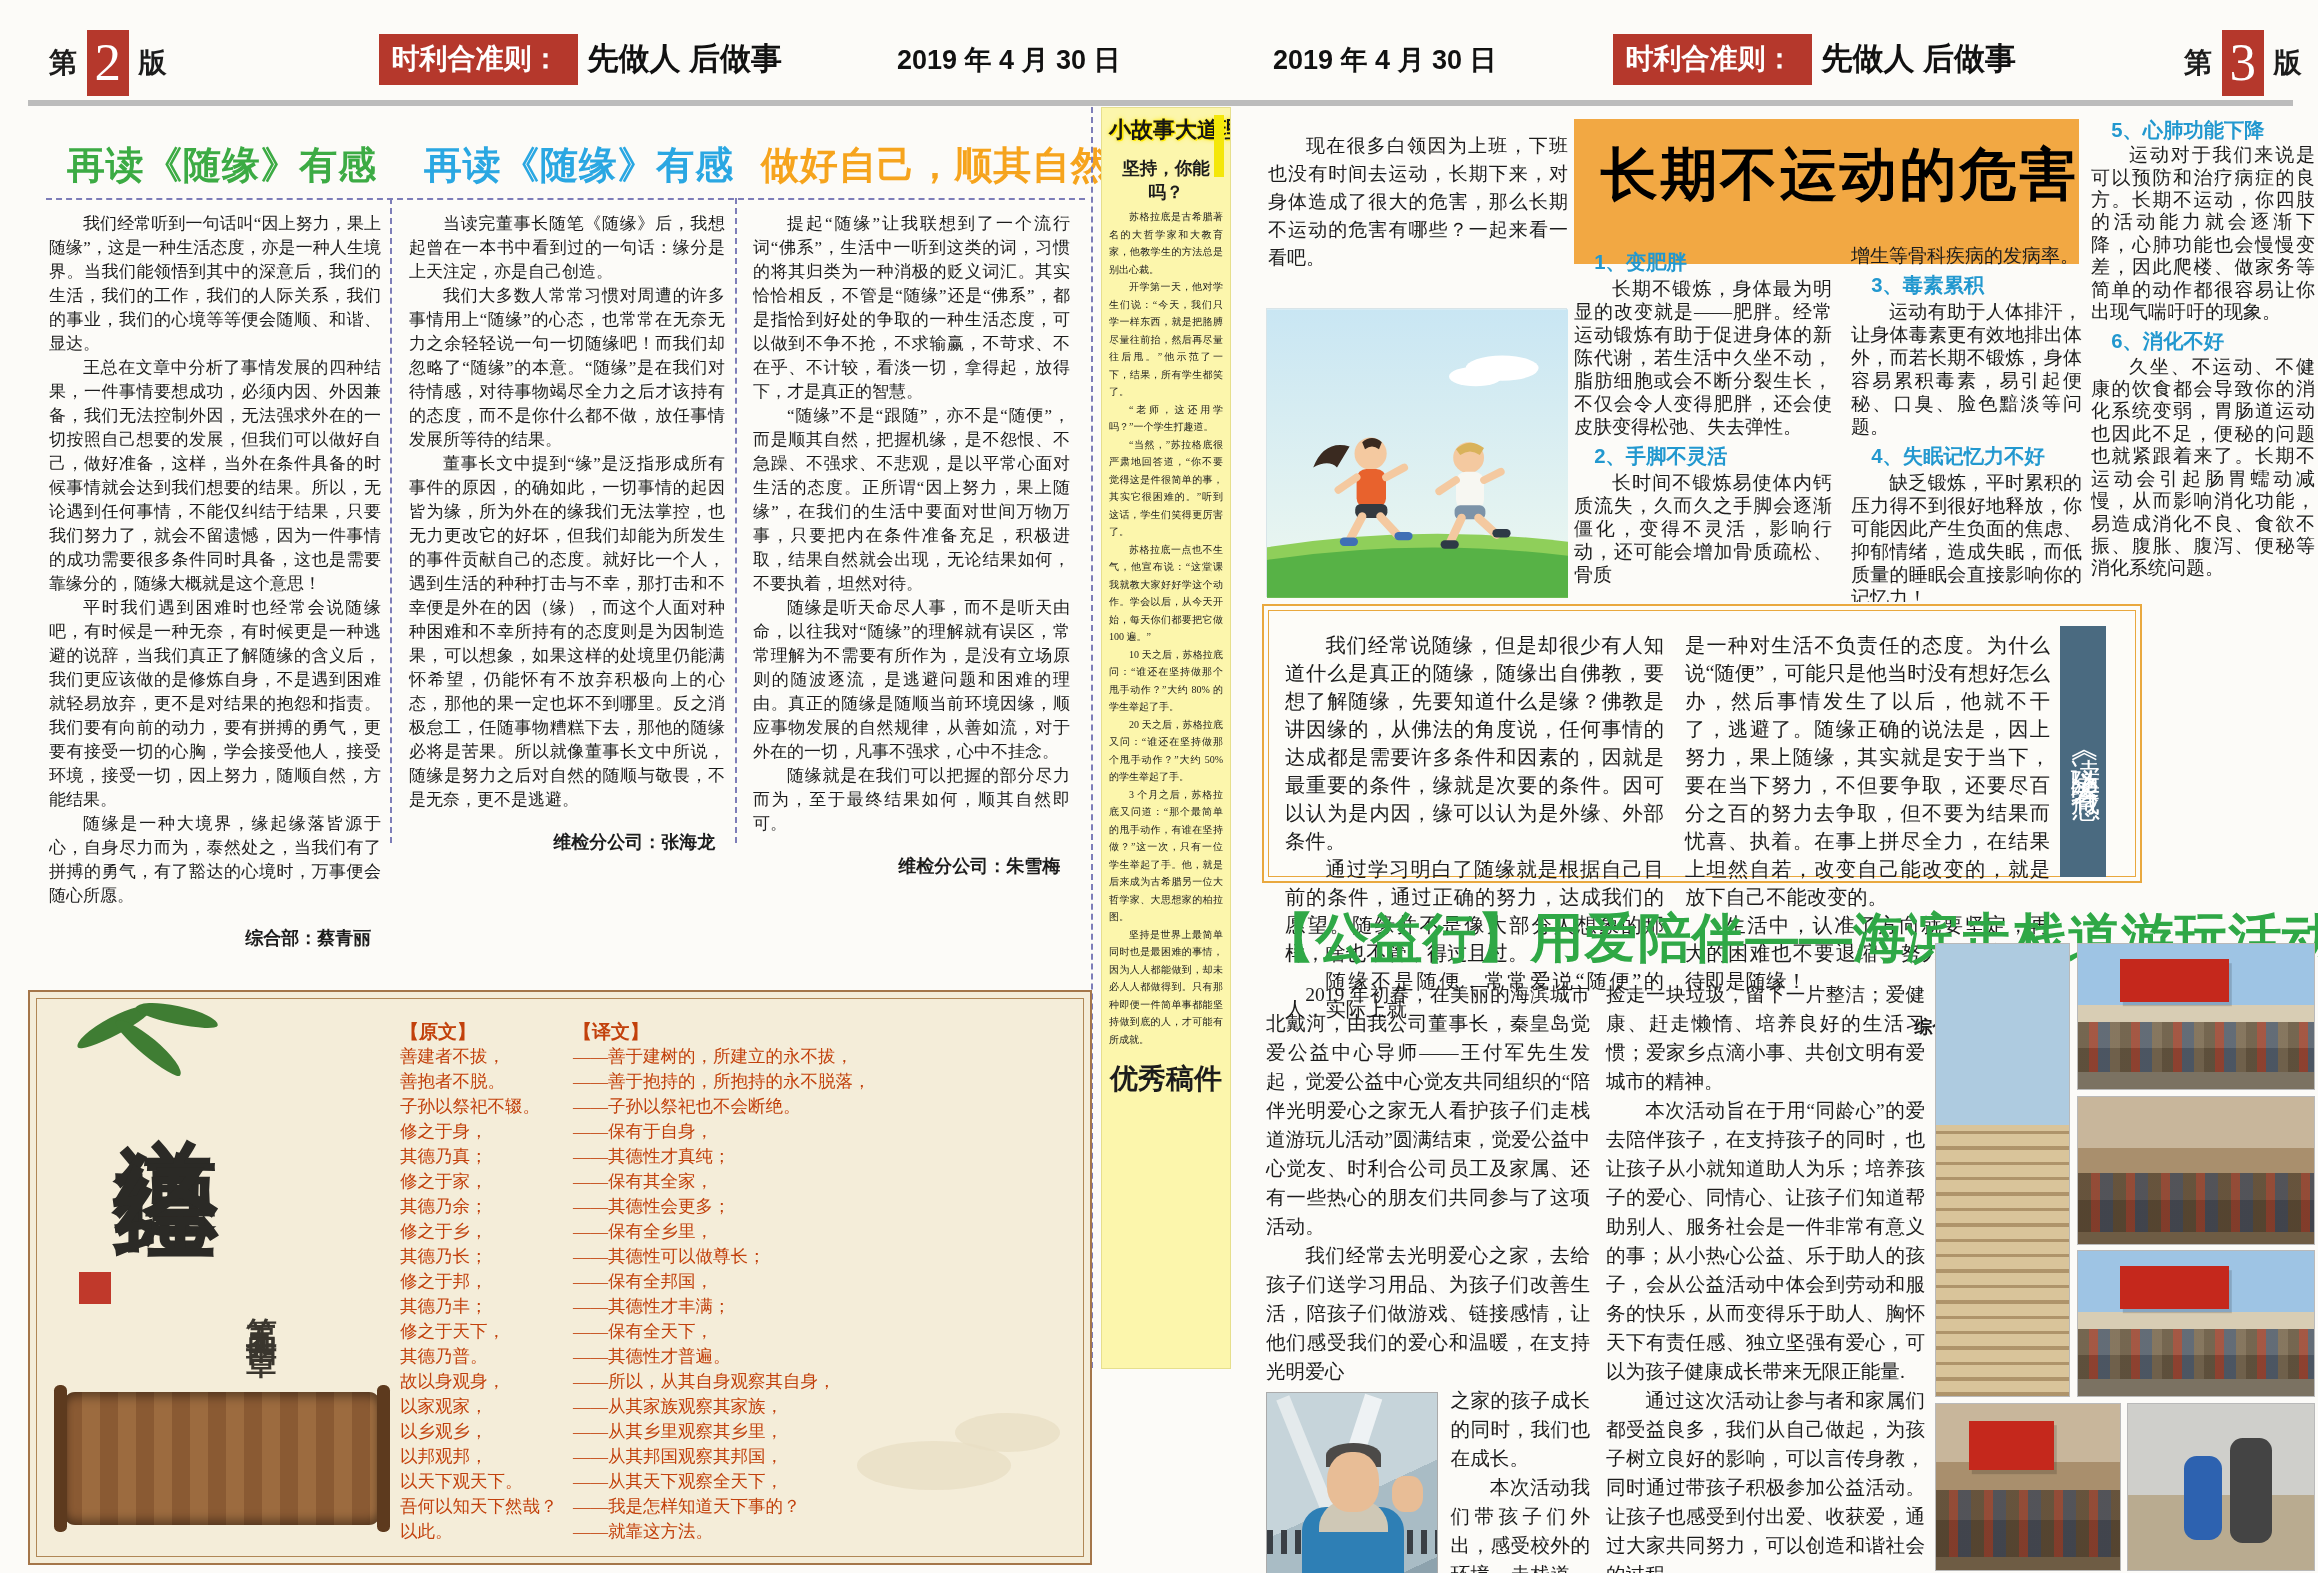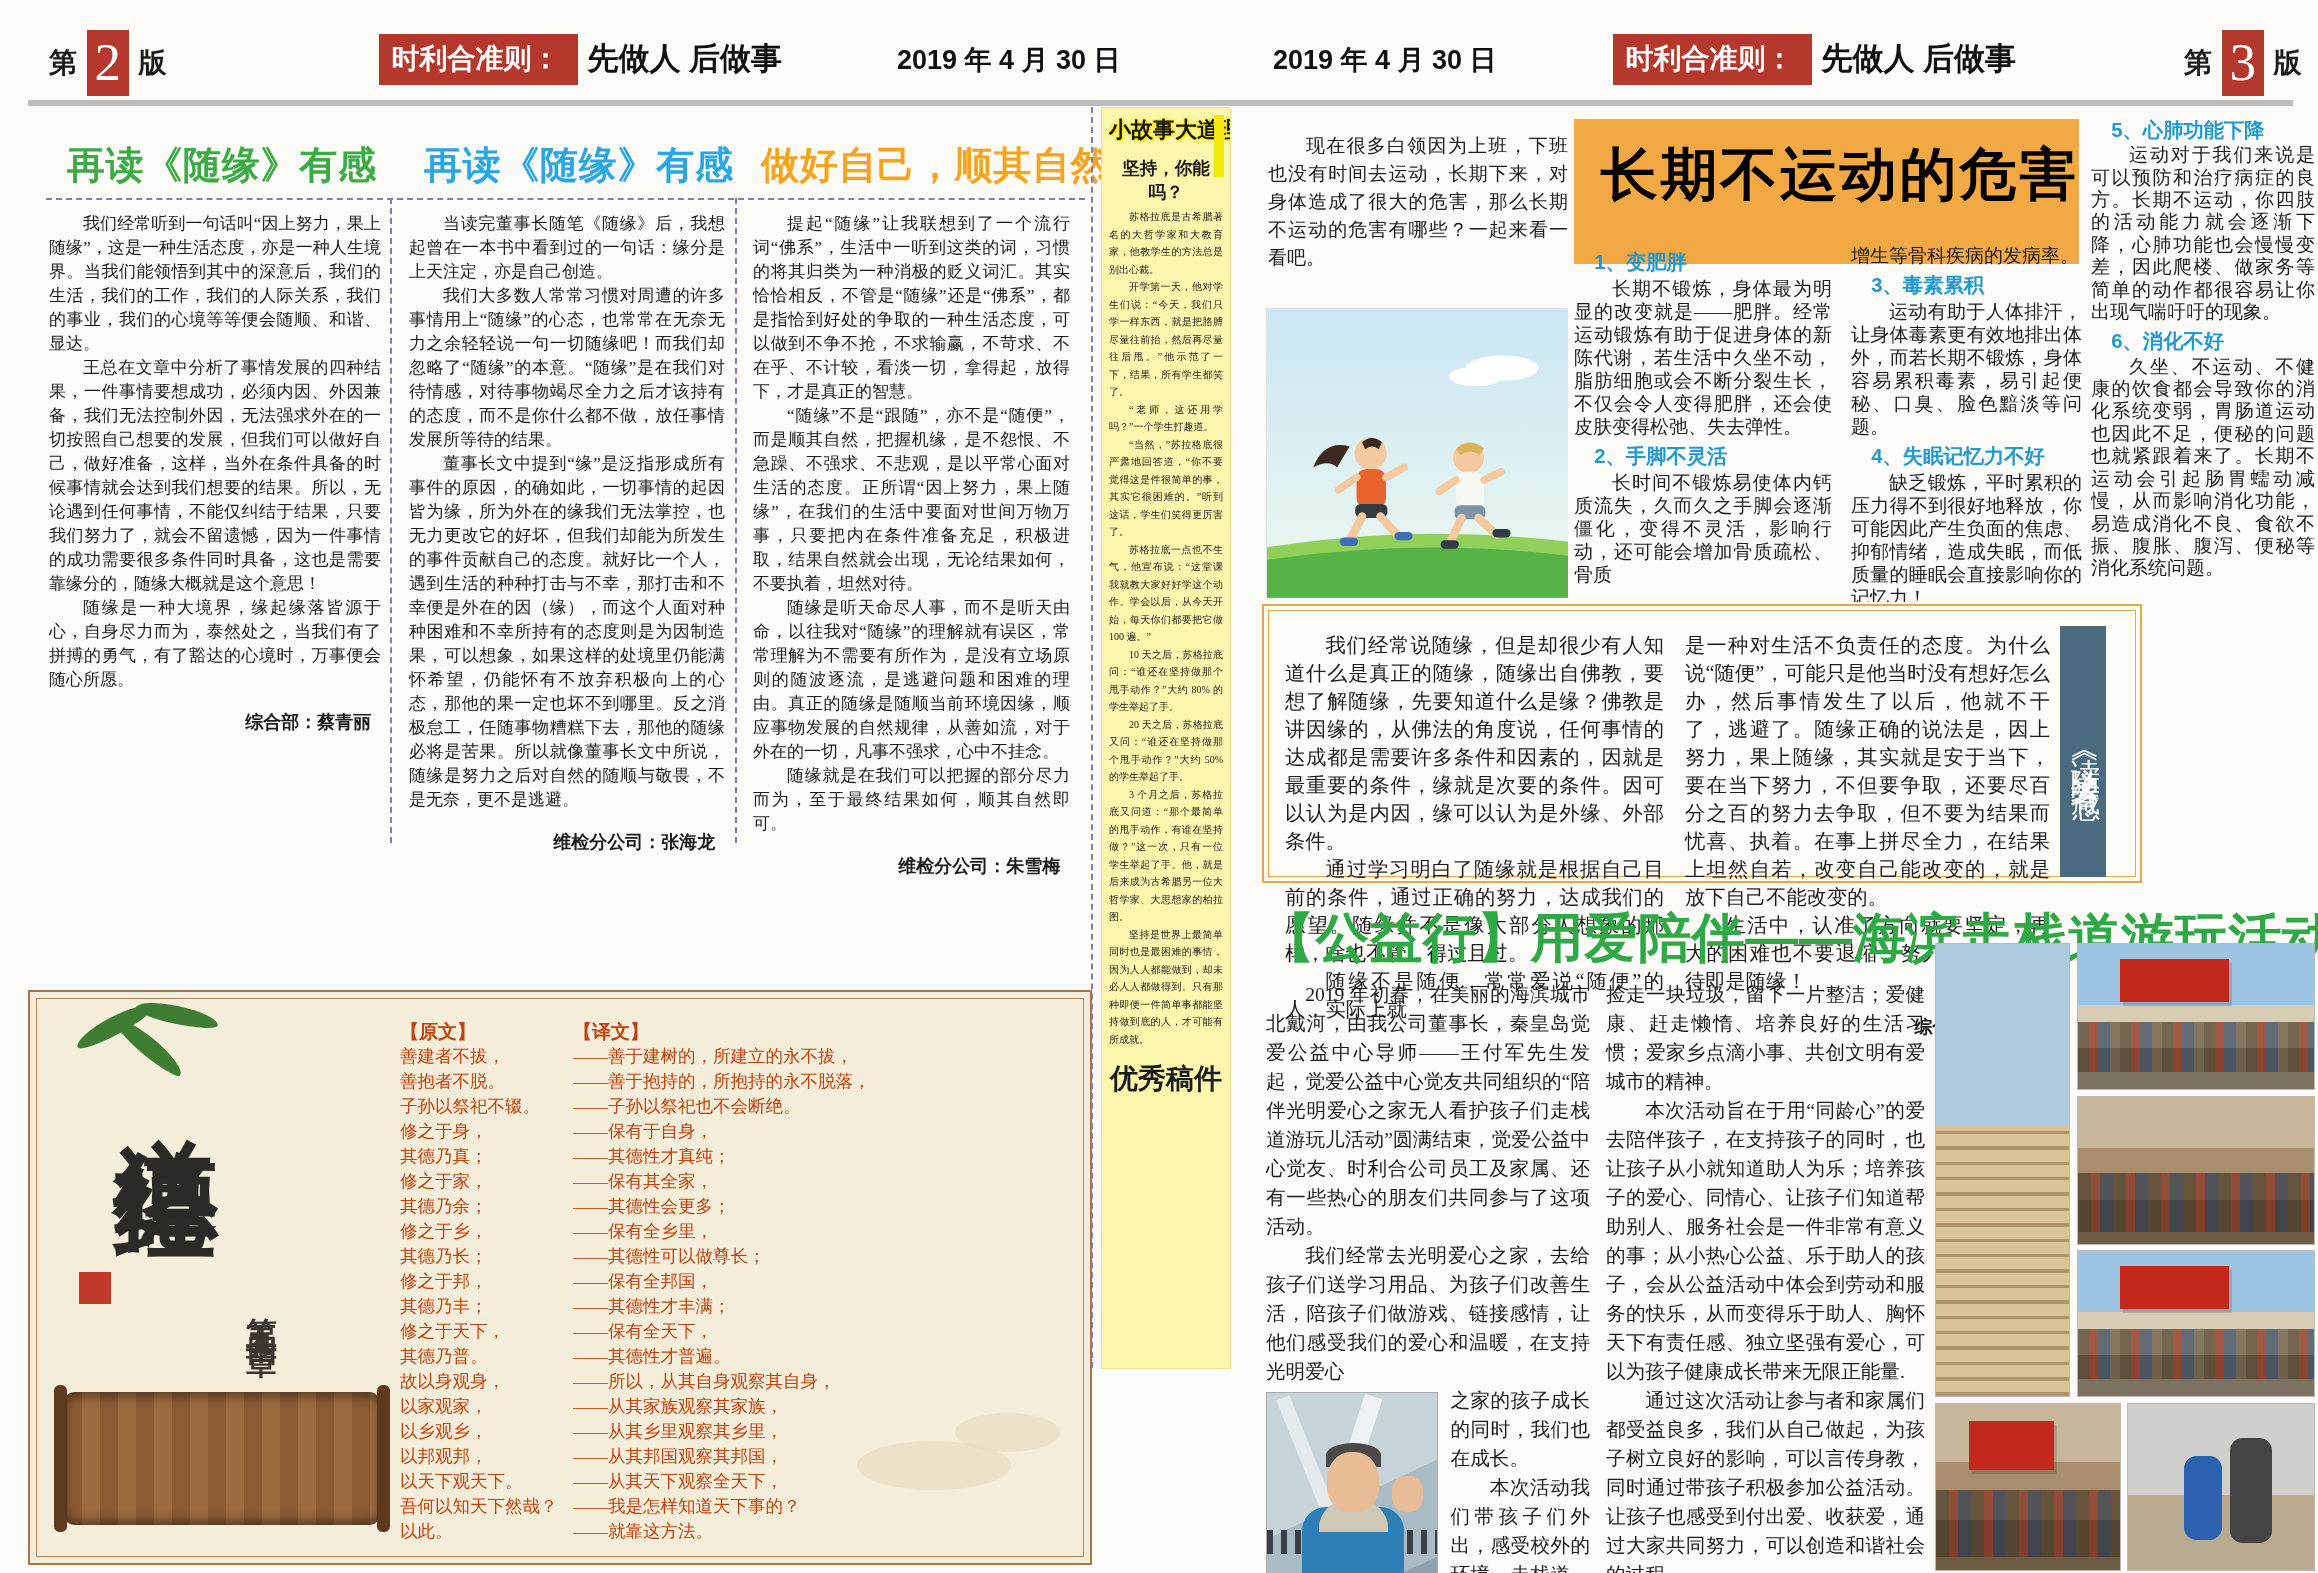--- a/index.html
+++ b/index.html
@@ -163,20 +163,21 @@
 
   <div id="dash-top" data-name="essays-top-border"></div>
   <div class="dash-v" style="left:390px;top:198px;height:645px;" data-name="column-divider"></div>
   <div class="dash-v" style="left:735px;top:198px;height:645px;" data-name="column-divider"></div>
   <div class="dash-v" style="left:1091px;top:107px;height:1261px;" data-name="column-divider"></div>
 
   <div class="colbody" style="left:49px;top:212px;width:332px;height:775px;" data-name="essay1-body">
     <div>
         <p data-name="paragraph">我们经常听到一句话叫“因上努力，果上随缘”，这是一种生活态度，亦是一种人生境界。当我们能领悟到其中的深意后，我们的生活，我们的工作，我们的人际关系，我们的事业，我们的心境等等便会随顺、和谐、显达。</p>
         <p data-name="paragraph">王总在文章中分析了事情发展的四种结果，一件事情要想成功，必须内因、外因兼备，我们无法控制外因，无法强求外在的一切按照自己想要的发展，但我们可以做好自己，做好准备，这样，当外在条件具备的时候事情就会达到我们想要的结果。所以，无论遇到任何事情，不能仅纠结于结果，只要我们努力了，就会不留遗憾，因为一件事情的成功需要很多条件同时具备，这也是需要靠缘分的，随缘大概就是这个意思！</p>
+        <p data-name="paragraph">平时我们遇到困难时也经常会说随缘吧，有时候是一种无奈，有时候更是一种逃避的说辞，当我们真正了解随缘的含义后，我们更应该做的是修炼自身，不是遇到困难就轻易放弃，更不是对结果的抱怨和指责。我们要有向前的动力，要有拼搏的勇气，更要有接受一切的心胸，学会接受他人，接受环境，接受一切，因上努力，随顺自然，方能结果。</p>
         <p data-name="paragraph">随缘是一种大境界，缘起缘落皆源于心，自身尽力而为，泰然处之，当我们有了拼搏的勇气，有了豁达的心境时，万事便会随心所愿。</p>
       </div>
     <div class="byline" data-name="essay1-byline">综合部：蔡青丽</div>
   </div>
   <div class="colbody" style="left:409px;top:212px;width:316px;height:775px;" data-name="essay2-body">
     <div>
         <p data-name="paragraph">当读完董事长随笔《随缘》后，我想起曾在一本书中看到过的一句话：缘分是上天注定，亦是自己创造。</p>
         <p data-name="paragraph">我们大多数人常常习惯对周遭的许多事情用上“随缘”的心态，也常常在无奈无力之余轻轻说一句一切随缘吧！而我们却忽略了“随缘”的本意。“随缘”是在我们对待情感，对待事物竭尽全力之后才该持有的态度，而不是你什么都不做，放任事情发展所等待的结果。</p>
         <p data-name="paragraph">董事长文中提到“缘”是泛指形成所有事件的原因，的确如此，一切事情的起因皆为缘，所为外在的缘我们无法掌控，也无力更改它的好坏，但我们却能为所发生的事件贡献自己的态度。就好比一个人，遇到生活的种种打击与不幸，那打击和不幸便是外在的因（缘），而这个人面对种种困难和不幸所持有的态度则是为因制造果，可以想象，如果这样的处境里仍能满怀希望，仍能怀有不放弃积极向上的心态，那他的果一定也坏不到哪里。反之消极怠工，任随事物糟糕下去，那他的随缘必将是苦果。所以就像董事长文中所说，随缘是努力之后对自然的随顺与敬畏，不是无奈，更不是逃避。</p>
       </div>

